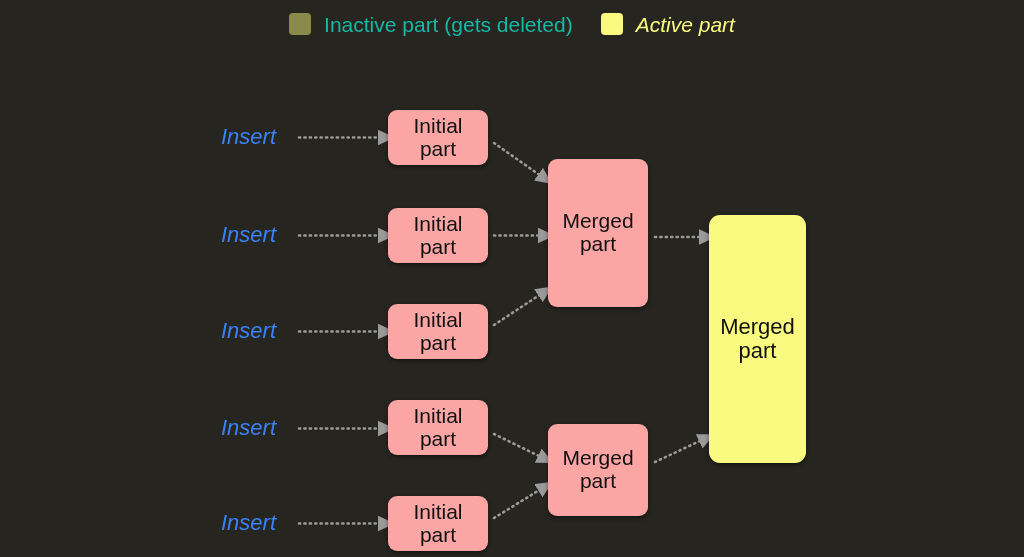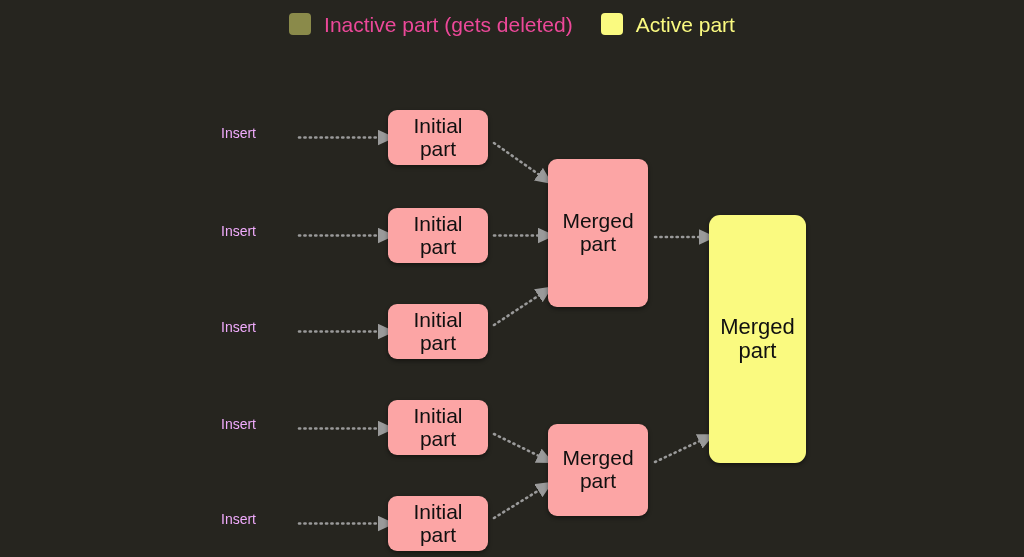--- a/index.html
+++ b/index.html
@@ -30,36 +30,36 @@
     display: flex;
     align-items: center;
     justify-content: center;
     gap: 0;
     pointer-events: none;
   }
   .legend-entry {
     display: flex;
     align-items: center;
   }
-  .legend-entry + .legend-entry { margin-left: 28px; }
+  .legend-entry + .legend-entry { margin-left: 28px; font-style: italic; }
   .legend-swatch {
     width: 22px;
     height: 22px;
     border-radius: 4px;
     flex: 0 0 auto;
     margin-right: 13px;
   }
   .legend-swatch.inactive { background: #8a8a4a; }
   .legend-swatch.active   { background: #fafa80; }
   .legend-label {
     font-size: 21px;
     line-height: 1;
     white-space: nowrap;
   }
-  .legend-label.inactive { color: #ec4899; }
+  .legend-label.inactive { color: #14b8a6; }
   .legend-label.active   { color: #fafa80; }
 
   
   #arrows {
     position: absolute;
     left: 0;
     top: 0;
     width: 1024px;
     height: 557px;
   }
@@ -82,24 +82,25 @@
 
   .node-initial { font-size: 21px; }
   .node-merged  { font-size: 21px; }
   .node-final   { font-size: 22px; }
 
   .node-label { display: block; white-space: pre-line; }
 
   
   .insert-label {
     position: absolute;
-    color: #f0abfc;
-    font-size: 14px;
+    color: #3b82f6;
+    font-size: 22px;
     line-height: 1;
     white-space: nowrap;
+    font-style: italic;
   }
 </style>
 </head>
 <body>
 
 <div id="canvas">
 
   <div id="legend">
     <div class="legend-entry">
       <span class="legend-swatch inactive"></span>

